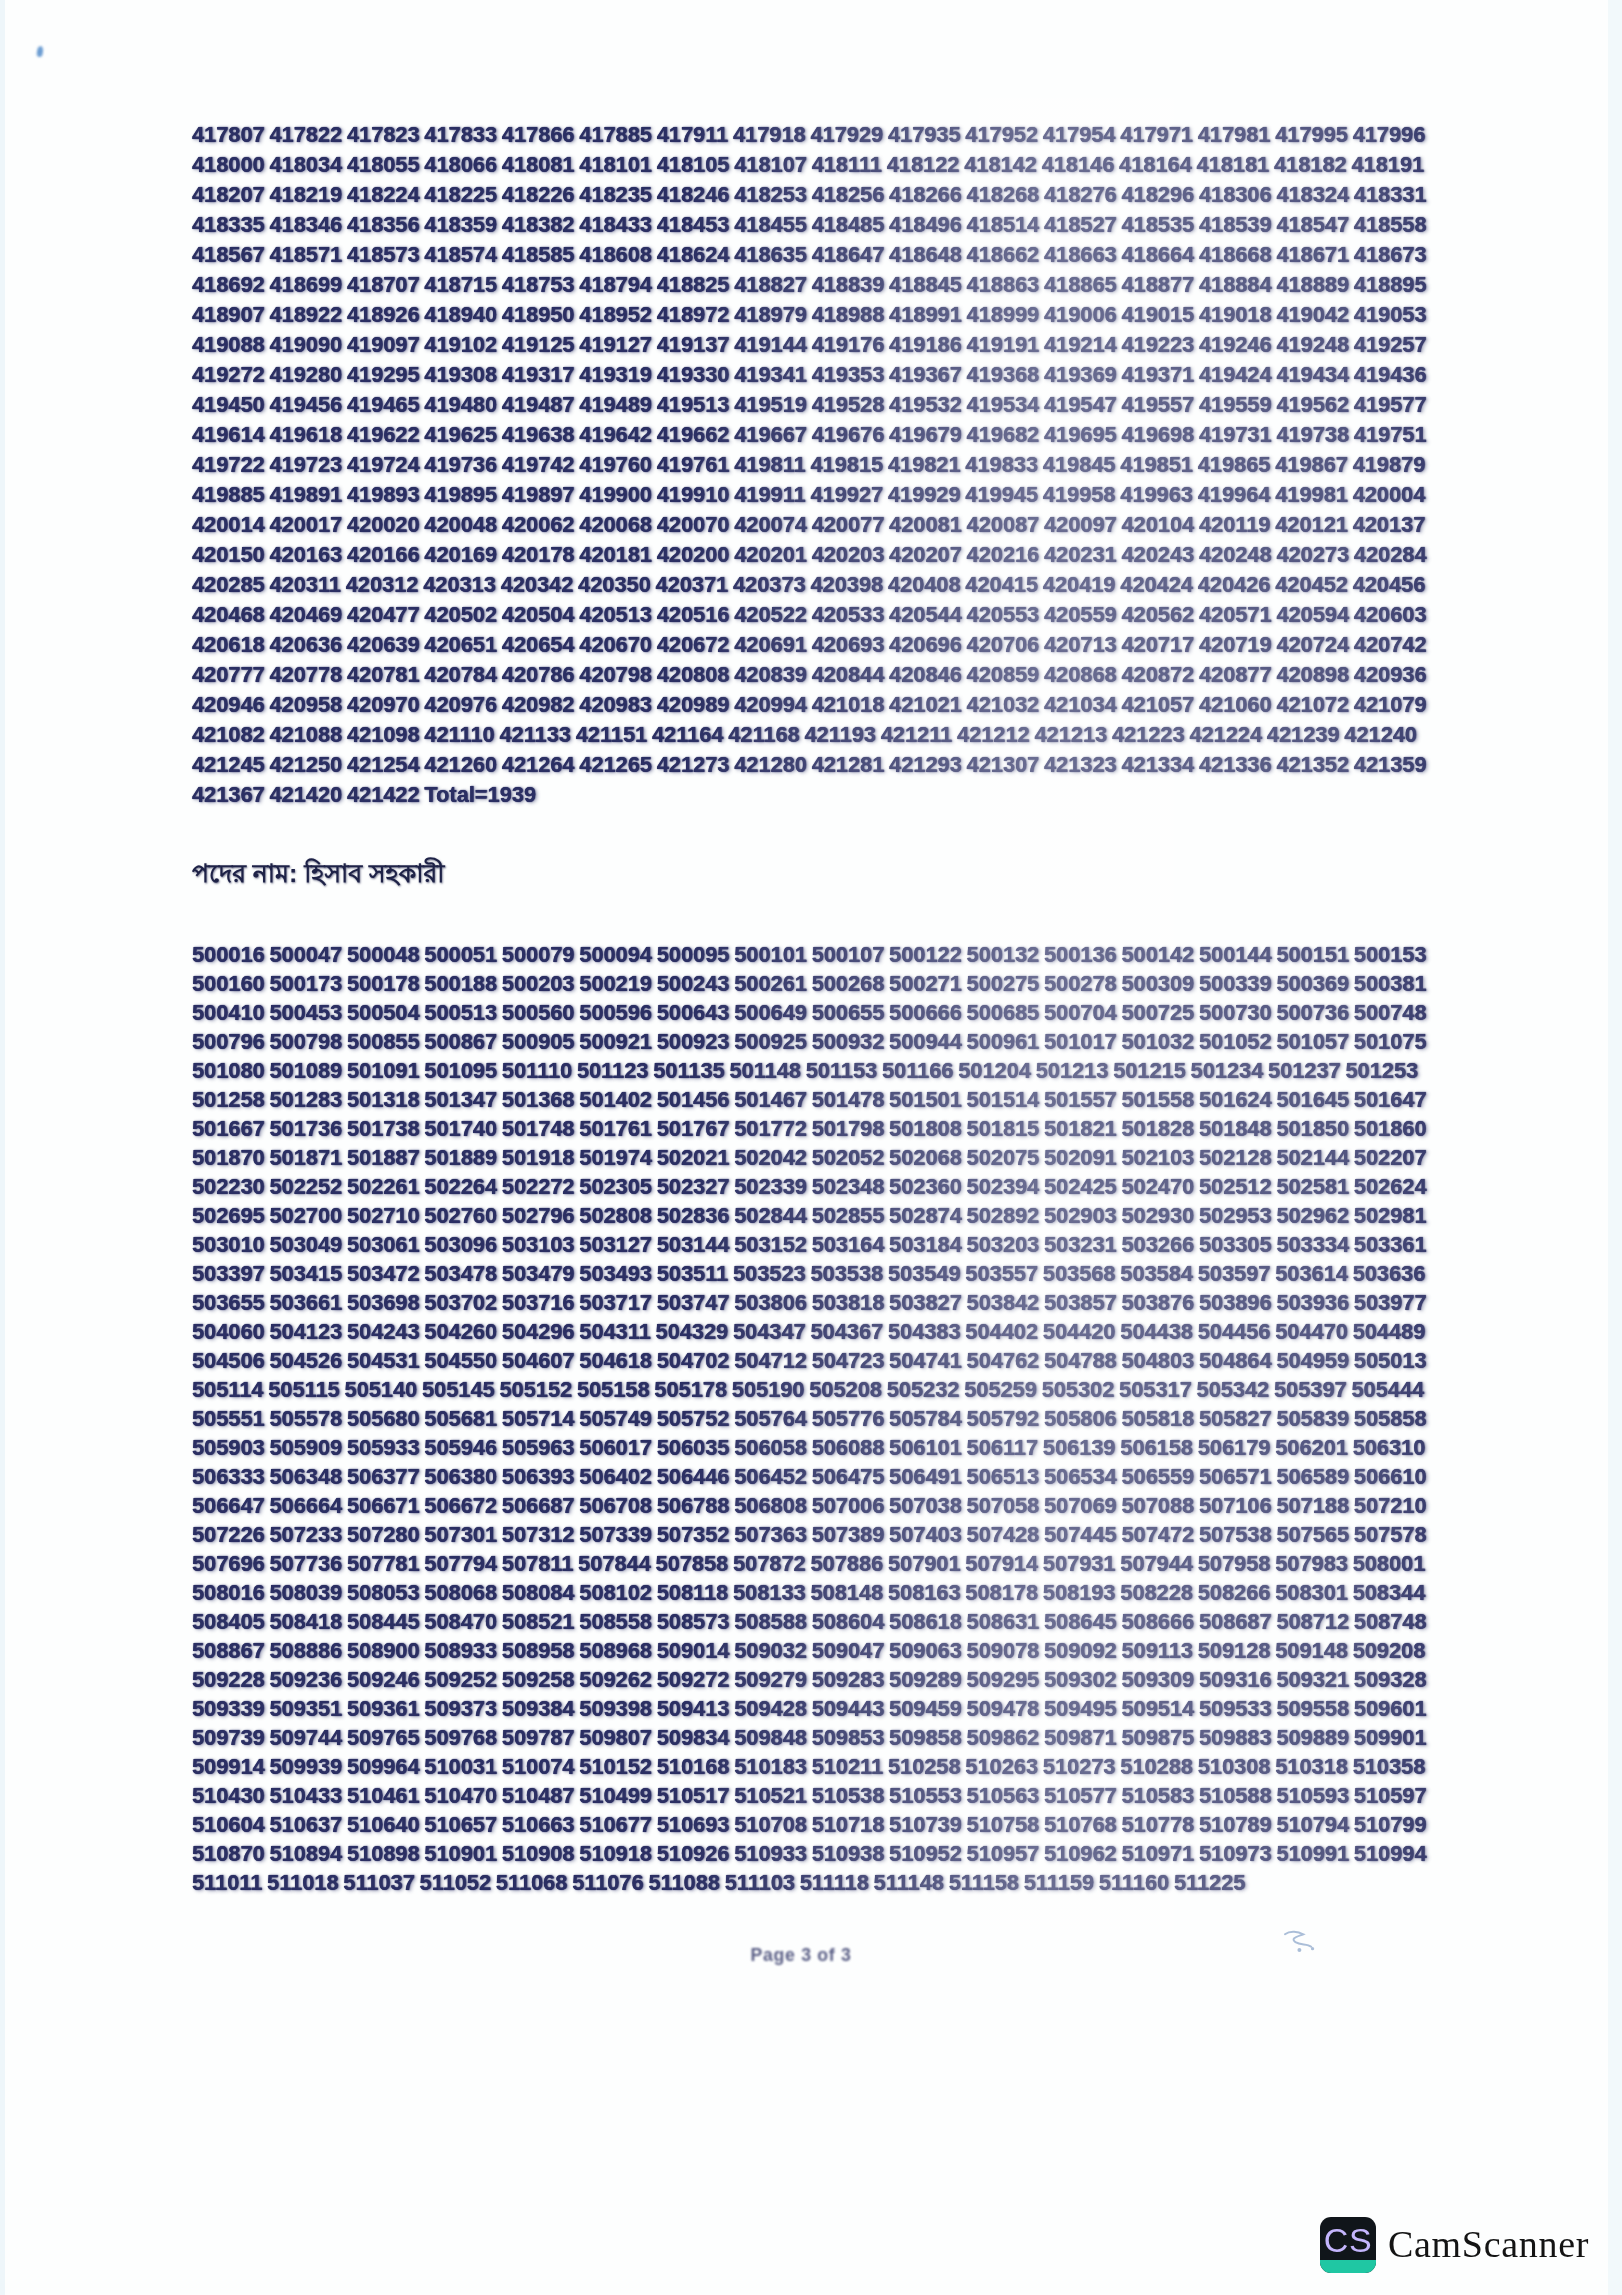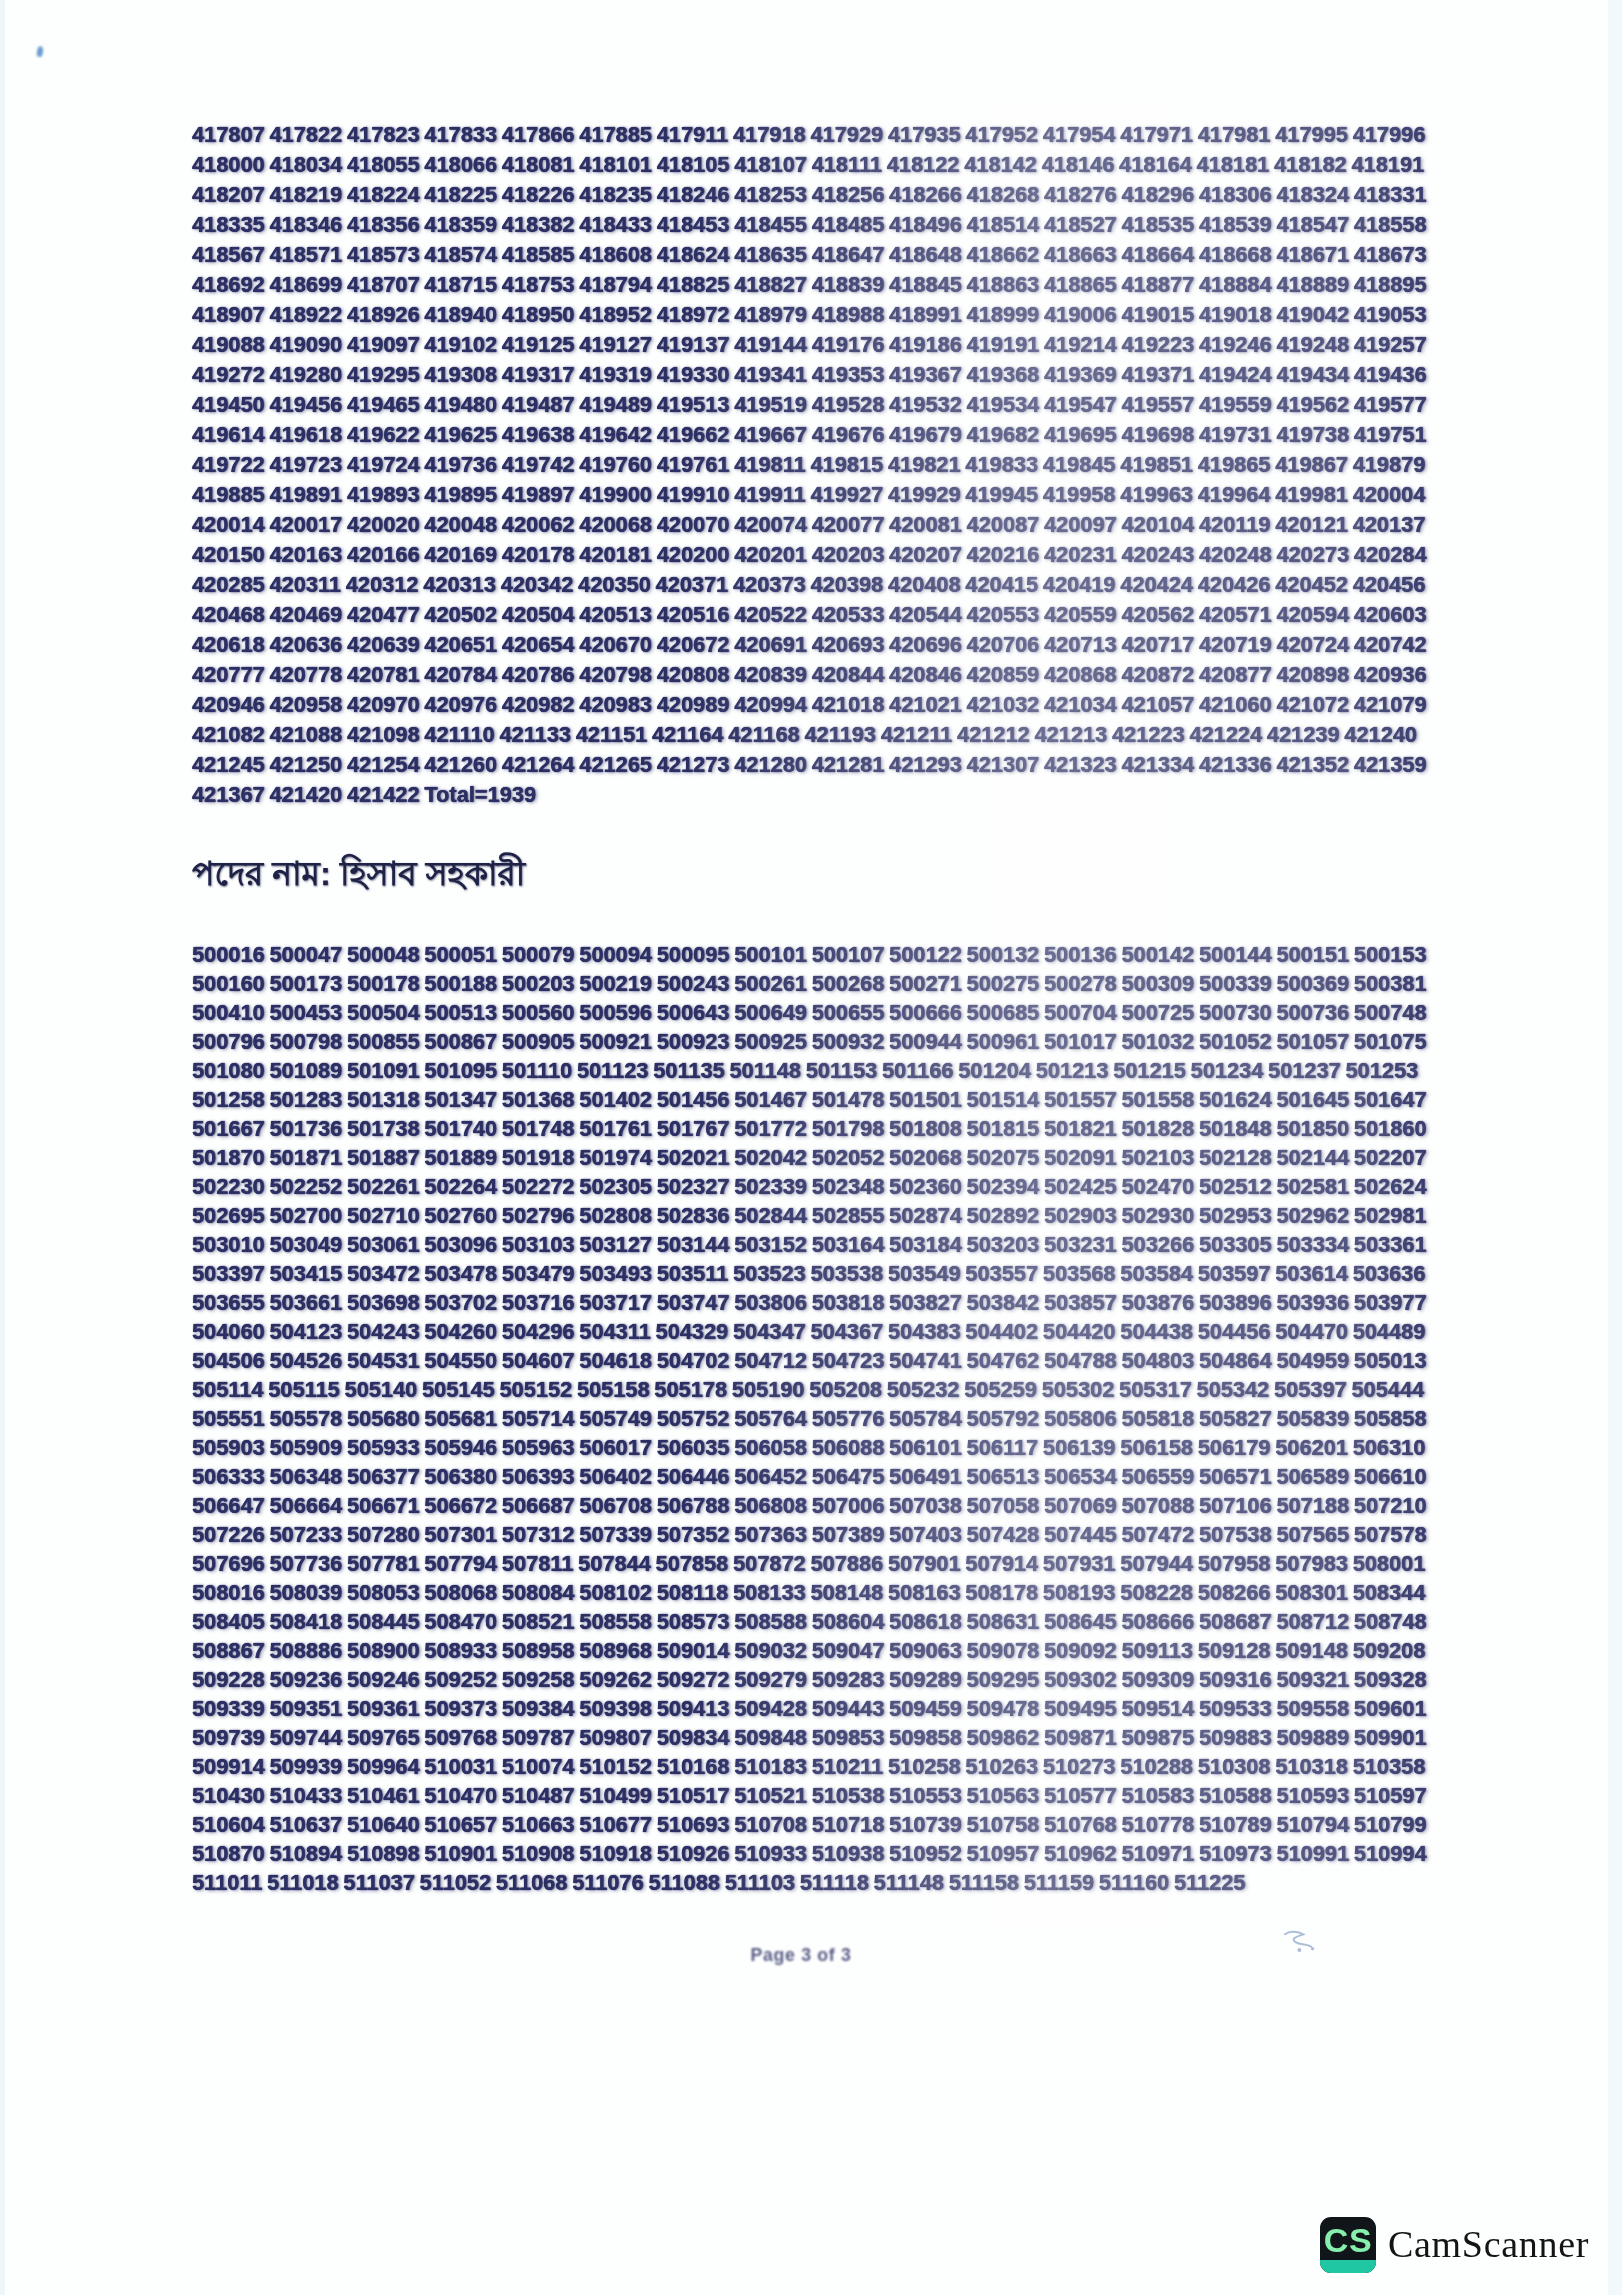--- a/index.html
+++ b/index.html
@@ -28,21 +28,21 @@
 
   
   .blur-wash {
     position:absolute; left:687px; top:98px; width:785px; height:1832px;
     background:linear-gradient(90deg, rgba(255,255,255,0) 0%, rgba(255,255,255,.30) 45%, rgba(255,255,255,.18) 85%, rgba(255,255,255,0) 100%);
     pointer-events:none;
   }
 
   .heading {
     position:absolute; left:192px; top:854px;
-    font-size:33px; font-weight:700; line-height:39px;
+    font-size:25px; font-weight:700; line-height:39px;
     color:var(--heading-ink, #1e2247);
     filter:blur(0.6px);
     text-shadow:0.7px 0.7px 2px rgba(30,34,71,.6);
     white-space:nowrap;
   }
 
   .footer-page {
     position:absolute; left:693px; top:1905px; width:216px;
     text-align:center; font-size:17.7px; font-weight:700; letter-spacing:0.7px;
     color:#3a3f6e; filter:blur(0.9px); opacity:.85;margin-top:40px;
@@ -56,21 +56,21 @@
 
   .scribble { position:absolute; left:1281px; top:1925px; opacity:.65; filter:blur(0.7px); }
 
   
   .cs-badge {
     position:absolute; left:1320px; top:2217px; width:56px; height:56px;
     background:var(--badge-bg, #10151a); border-radius:11px; overflow:hidden;
   }
   .cs-badge .cs-text {
     position:absolute; left:0; right:0; top:0; height:42px;
-    color:#86efac; font-size:34px; font-weight:700; text-align:center; line-height:46px;
+    color:#c4b5fd; font-size:34px; font-weight:400; text-align:center; line-height:46px;
     letter-spacing:0.7px;
   }
   .cs-badge .cs-strip {
     position:absolute; left:0; right:0; bottom:0; height:13px;
     background:var(--badge-accent, #1fc7a3);
   }
   .cs-wordmark {
     position:absolute; left:1388px; top:2222px;
     font-family:"Liberation Serif", serif; font-size:38px; color:#141414; letter-spacing:0.7px;
     white-space:nowrap;

